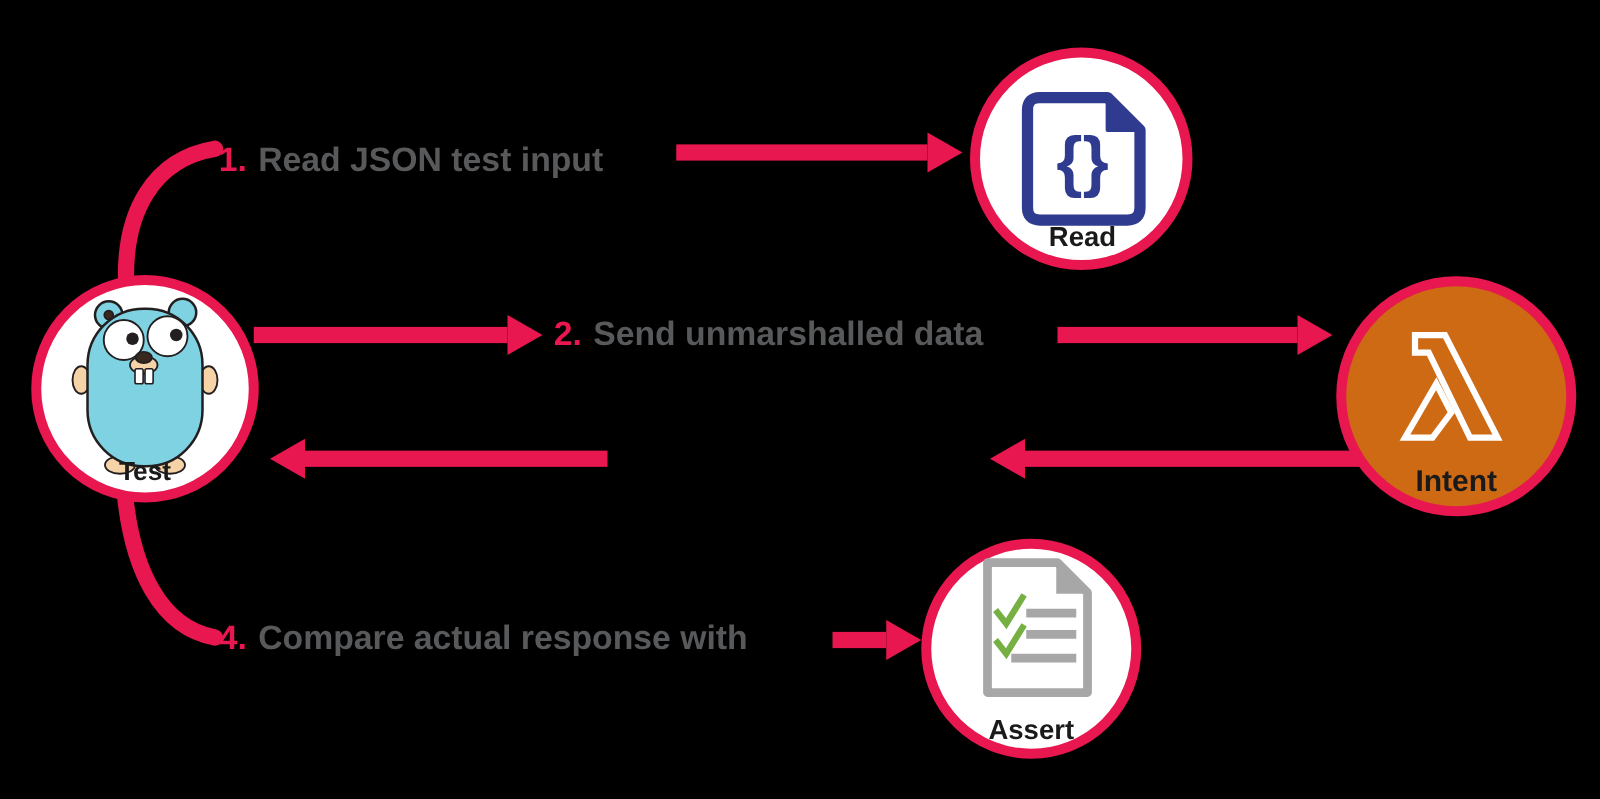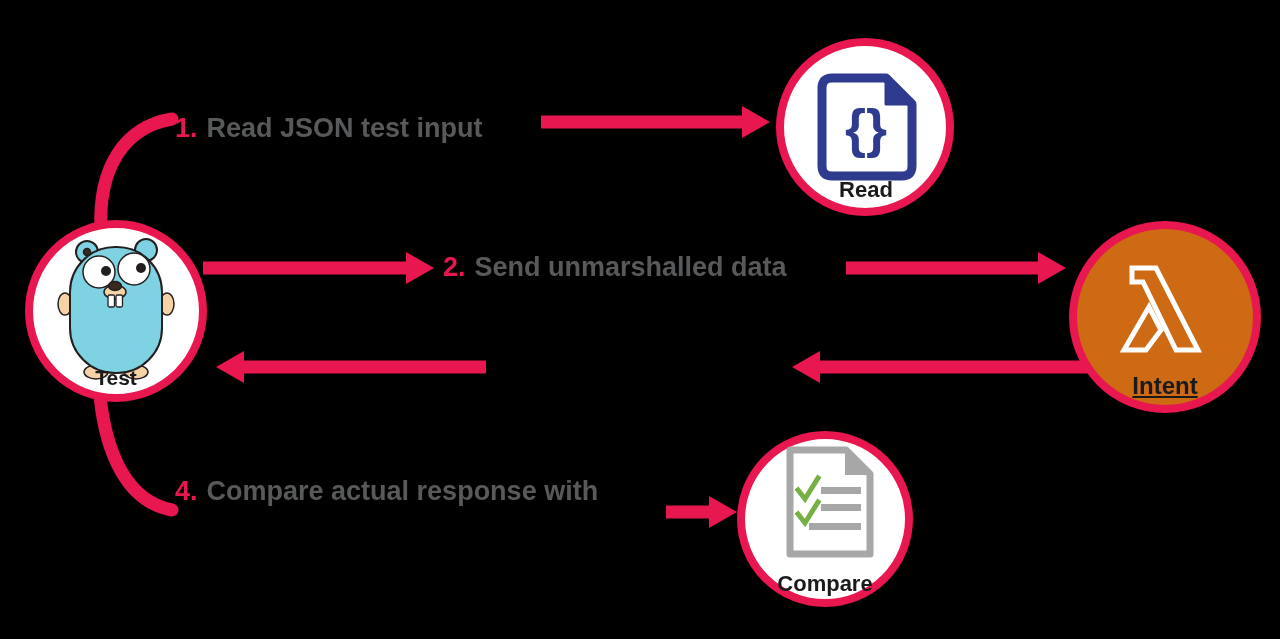--- a/index.html
+++ b/index.html
@@ -138,22 +138,22 @@
 
   <div class="step" style="left:175px;top:88px;margin-top:23px;">
     <span class="num">1.</span><span>Read JSON test input</span>
   </div>
 
   <div class="step" style="left:443px;top:250px;text-align:right;">
     <span class="num">2.</span><span>Send unmarshalled data</span>
   </div>
 
 
-  <div class="step" style="left:175px;top:474px;">
+  <div class="step" style="left:175px;top:493px;">
     <div><span class="num">4.</span><span>Compare actual response with</span></div>
   </div>
 
   <div class="node-label" style="left:56px;top:366px;width:120px;font-size:21px;">Test</div>
   <div class="node-label" style="left:806px;top:177px;width:120px;">Read</div>
-  <div class="node-label" style="left:1105px;top:372px;width:120px;font-size:24px;text-decoration:underline;">Intent</div>
-  <div class="node-label" style="left:765px;top:571px;width:120px;">Compare</div>
+  <div class="node-label" style="left:1105px;top:372px;width:120px;font-size:24px;">Intent</div>
+  <div class="node-label" style="left:765px;top:571px;width:120px;">Assert</div>
 
 </div>
 
 </body></html>

